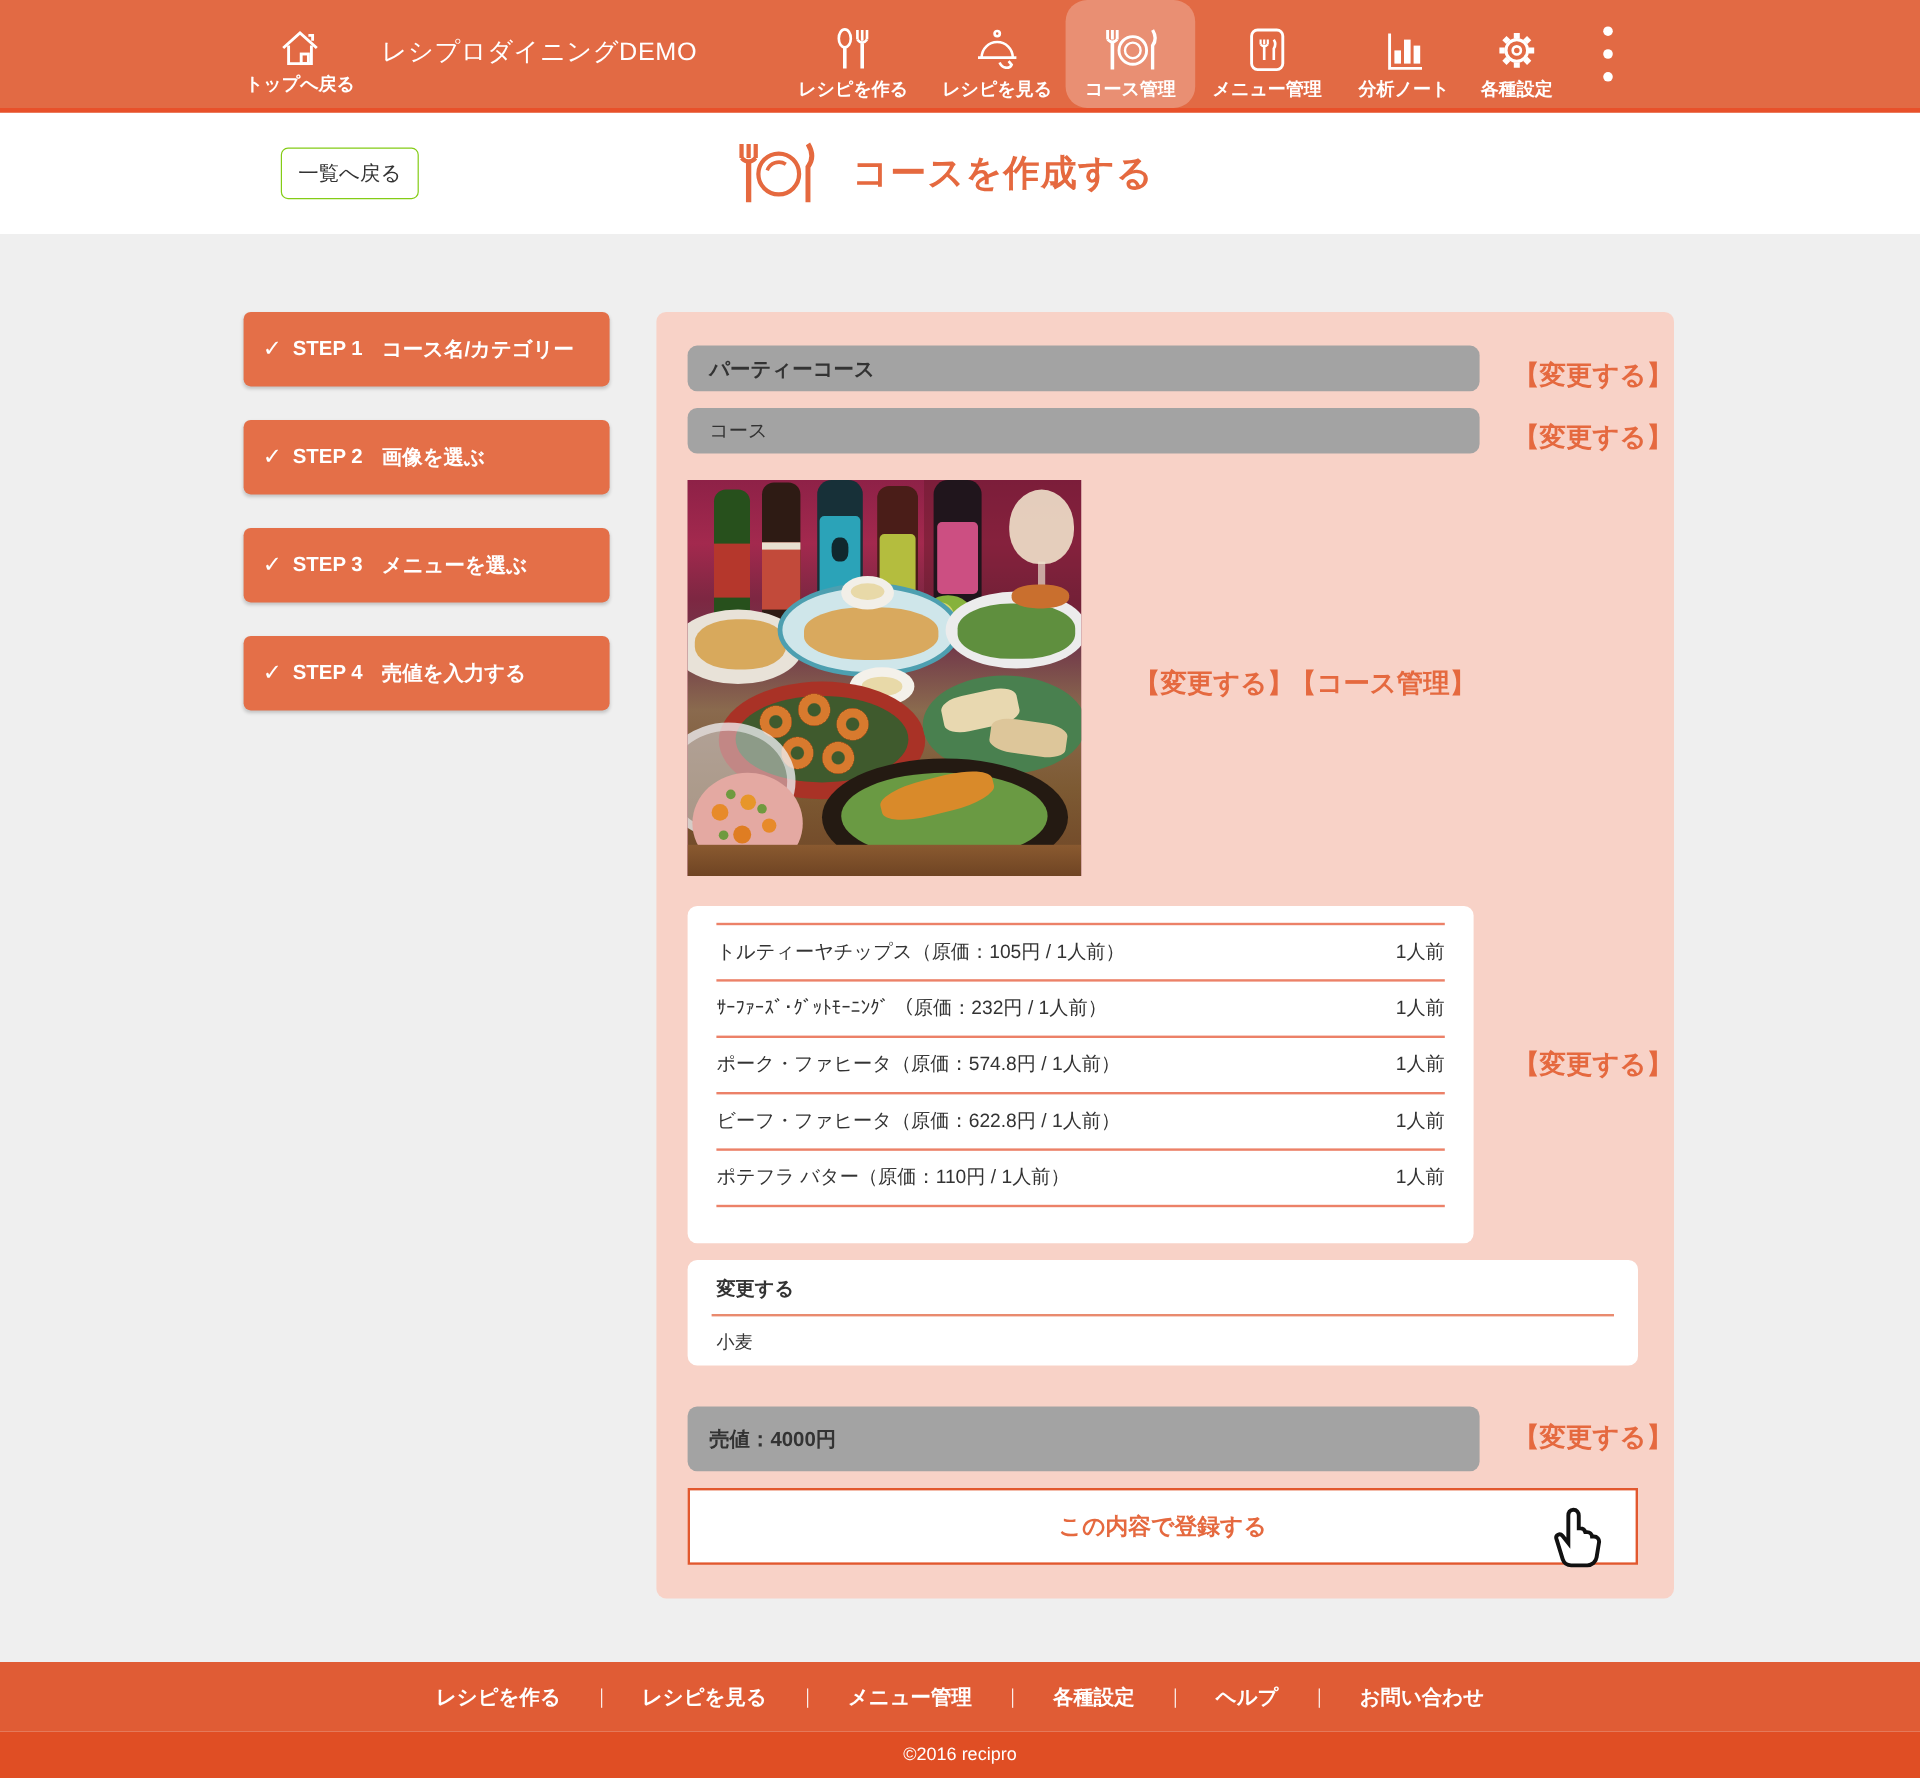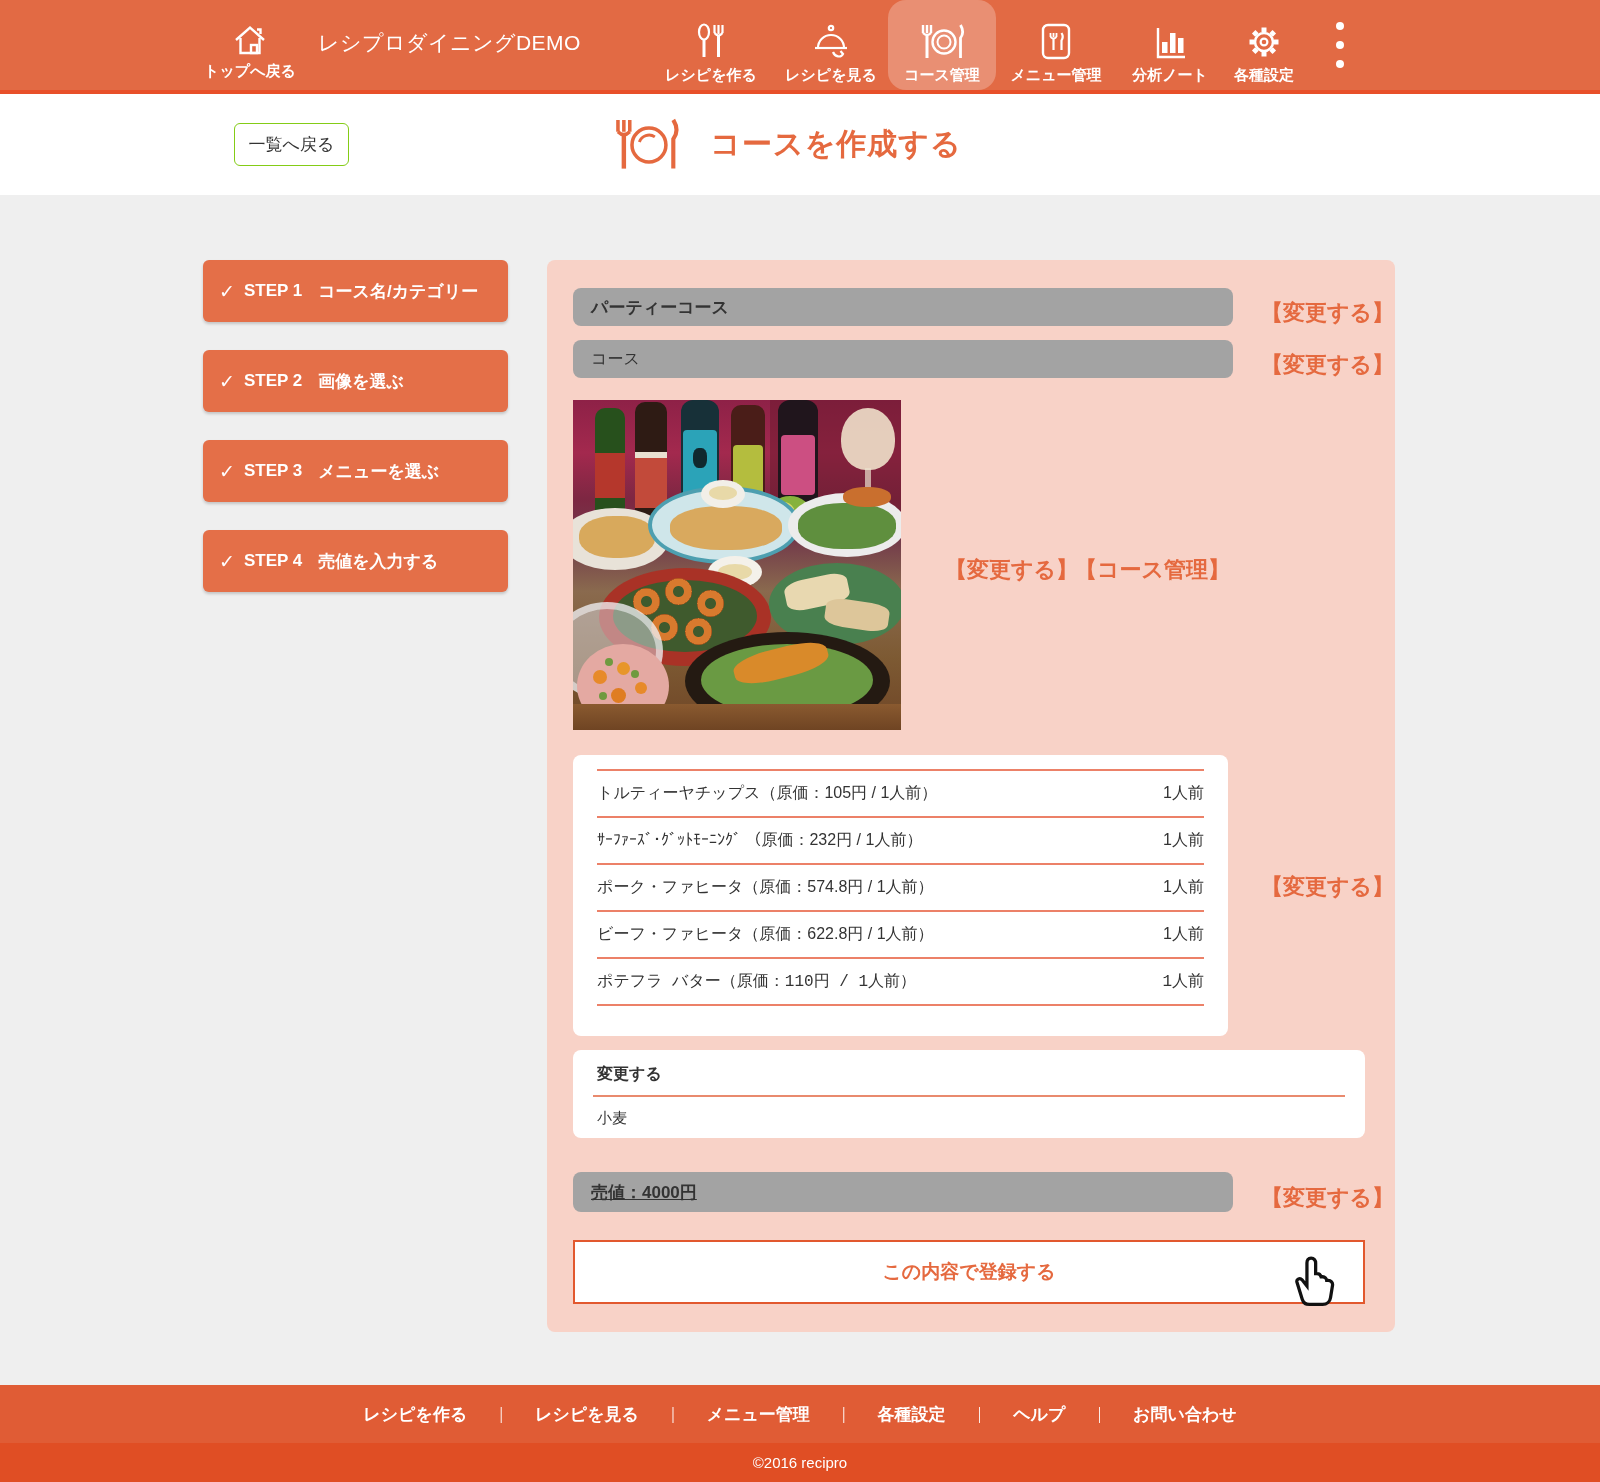--- a/index.html
+++ b/index.html
@@ -55,21 +55,21 @@
   .input-line{height:38px;display:flex;align-items:center;padding-left:18px;font-size:17px;}
   .bold{font-weight:bold;}
   .olink{position:absolute;color:#e5693f;font-weight:bold;font-size:22px;
     white-space:nowrap;cursor:pointer;}
 
   
   .menu-box{position:absolute;left:26px;top:495px;width:655px;background:#fff;border-radius:8px;
     padding:14px 24px 30px 24px;box-sizing:border-box;}
   .menu-row{display:flex;align-items:center;justify-content:space-between;
     height:45px;border-top:2px solid #ec8168;font-size:16px;}
-  .menu-row:last-child{border-bottom:2px solid #ec8168;font-family:Liberation Mono, monospace;}
+  .menu-row:last-child{border-bottom:2px solid #ec8168;}
   .menu-serving{white-space:nowrap;}
 
   
   .allergy-box{position:absolute;left:26px;top:790px;width:792px;height:88px;
     background:#fff;border-radius:8px;box-sizing:border-box;padding:14px 20px 0 20px;}
   .allergy-title{font-weight:bold;font-size:16px;padding-left:4px;padding-bottom:10px;
     border-bottom:2px solid #e98a6e;}
   .allergy-value{font-size:15px;margin-top:12px;padding-left:4px;}
 
   
@@ -397,21 +397,21 @@
       <span class="menu-serving">1人前</span>
     </div>
   </div>
   <div class="olink" style="left:714px;top:612px;">【変更する】</div>
 
   <div class="allergy-box">
     <div class="allergy-title">変更する</div>
     <div class="allergy-value">小麦</div>
   </div>
 
-  <div class="wbox input-line bold" style="left:26px;top:912px;width:660px;height:40px;text-decoration:underline;">売値：4000円</div>
+  <div class="wbox input-line bold" style="left:26px;top:912px;width:660px;height:54px;">売値：4000円</div>
   <div class="olink" style="left:714px;top:923px;">【変更する】</div>
 
   <div class="submit-btn">この内容で登録する</div>
   <div class="cursor-icon">
     <svg width="58" height="68" viewBox="0 0 32 36">
       <path d="M12.2 2.6 c-1.6 0 -2.3 1.3 -2.3 2.7 V18 l-2.7 -3.4 c-1.1 -1.3 -3.3 -0.5 -2.8 1.3 l2.9 9.4 c0.5 1.7 2.1 2.9 3.9 2.9 h7.4 c2.2 0 4 -1.6 4.3 -3.7 l1.1 -6.8 c0.3 -1.6 -0.9 -2.8 -2.4 -2.8 h-0.8 c-0.1 -1.1 -1 -2 -2.2 -2 h-0.9 c-0.3 -1 -1.1 -1.7 -2.2 -1.7 h-0.8 V5.3 c0 -1.4 -0.9 -2.7 -2.5 -2.7 z" fill="#fff" stroke="#111" stroke-width="1.8"></path>
     </svg>
   </div>
 </div>
 

